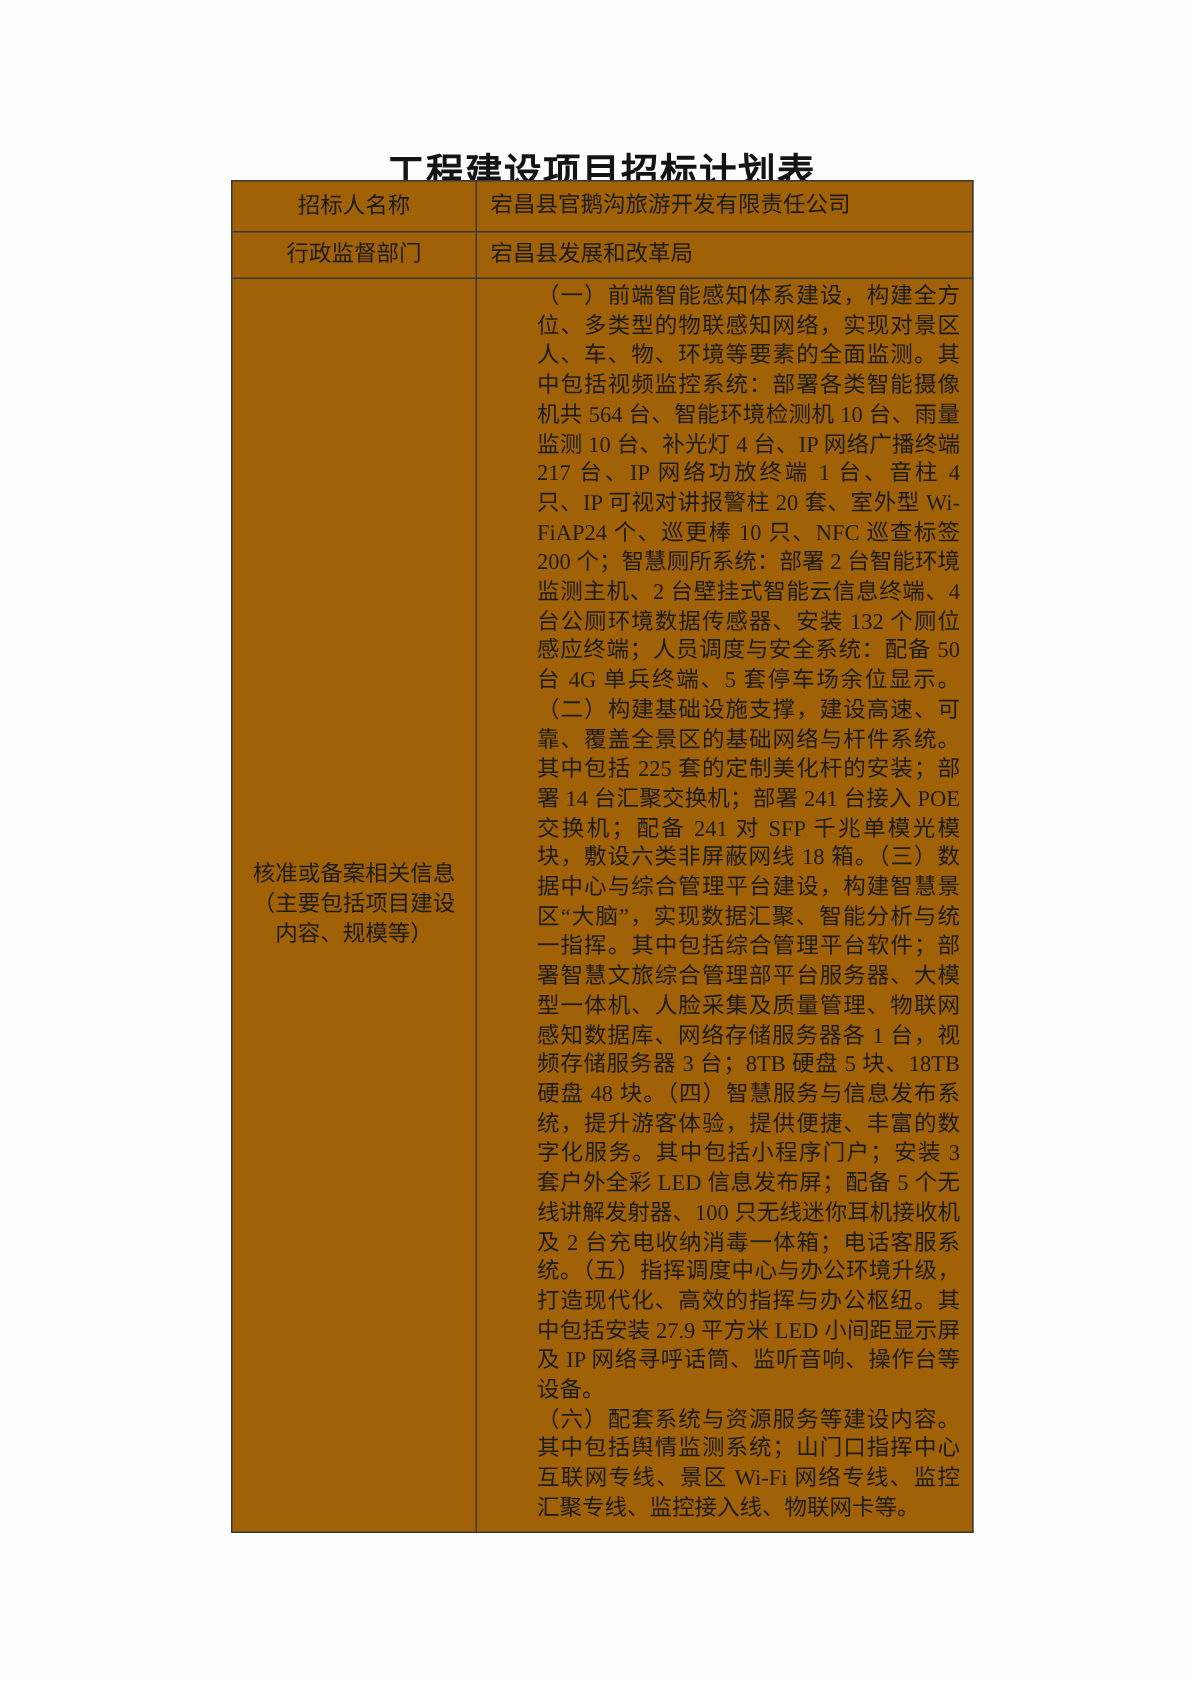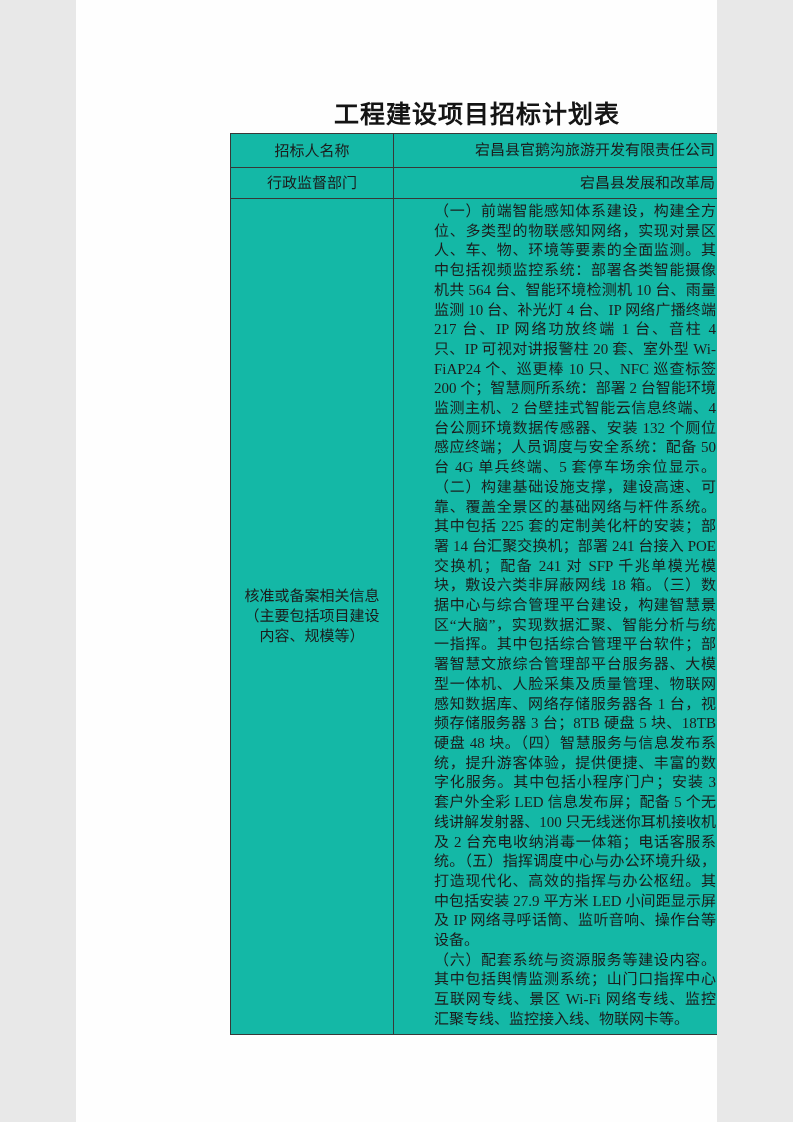--- a/index.html
+++ b/index.html
@@ -1,21 +1,21 @@
 <!DOCTYPE html>
 <html lang="zh-CN"><head>
 <meta charset="utf-8">
 <style>
   * { margin: 0; padding: 0; box-sizing: border-box; }
   html, body { background: #e8e8e8; }
   body { font-family: "Liberation Serif", "DejaVu Serif", serif; }
 
   .sheet {
     position: relative;
-    width: 641px;
+    width: 793px;
     height: 1122px;
     margin: 0 auto;
     background: #fefefe;
     color: #1c1c1c;
     overflow: hidden;
   }
 
   .doc-title {
     position: absolute;
     top: 94px;
@@ -25,42 +25,42 @@
     font-family: "Liberation Sans", "DejaVu Sans", sans-serif;
     font-weight: bold;
     font-size: 25px;
     letter-spacing: 1px;
     color: #141414;
     white-space: nowrap;
   }
 
   table.bid-table {
     position: absolute;
-    top: 133px;
+    top: 120px;
     left: 154px;
     width: 494px;
     border-collapse: collapse;
     table-layout: fixed;
-    background: #14b8a6;
+    background: #a16207;
   }
   table.bid-table td {
     border: 1.5px solid #383838;
     font-size: 15px;
     color: #1c1c1c;
     vertical-align: middle;
   }
   td.label-cell {
     width: 163px;
     text-align: center;
     padding: 3px 10px;
     line-height: 20px;
   }
   td.value-cell {
     width: 331px;
-    text-align: right;
+    text-align: left;
     padding: 3px 9px;
     line-height: 19px;
   }
   tr.r-short td { height: 34px; }
   tr.r3 td { height: 31px; }
   tr.r4 td { height: 58px; }
   tr.r5 td { height: 672px; }
   tr.r5 td.value-cell {
     vertical-align: top;
     text-align: justify;

